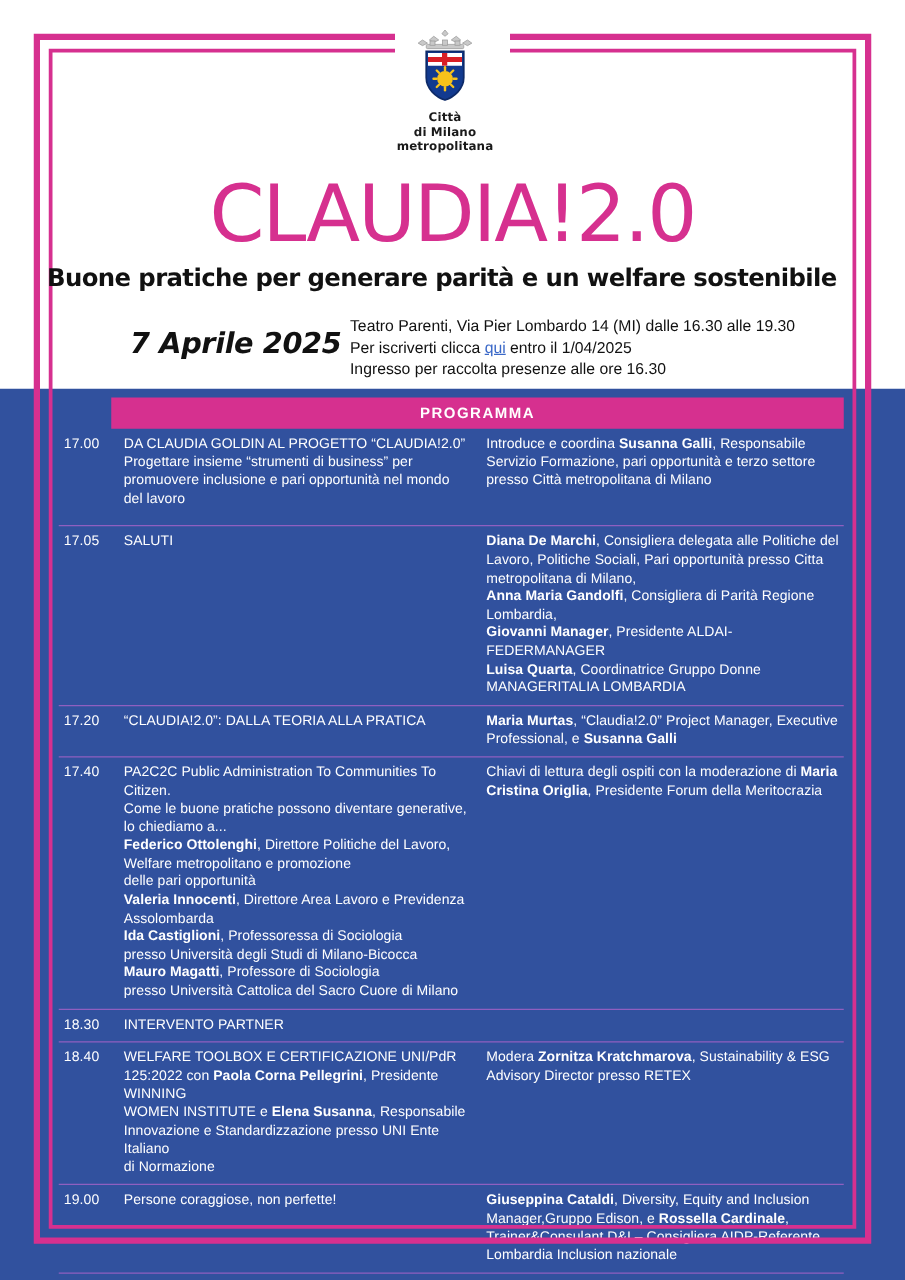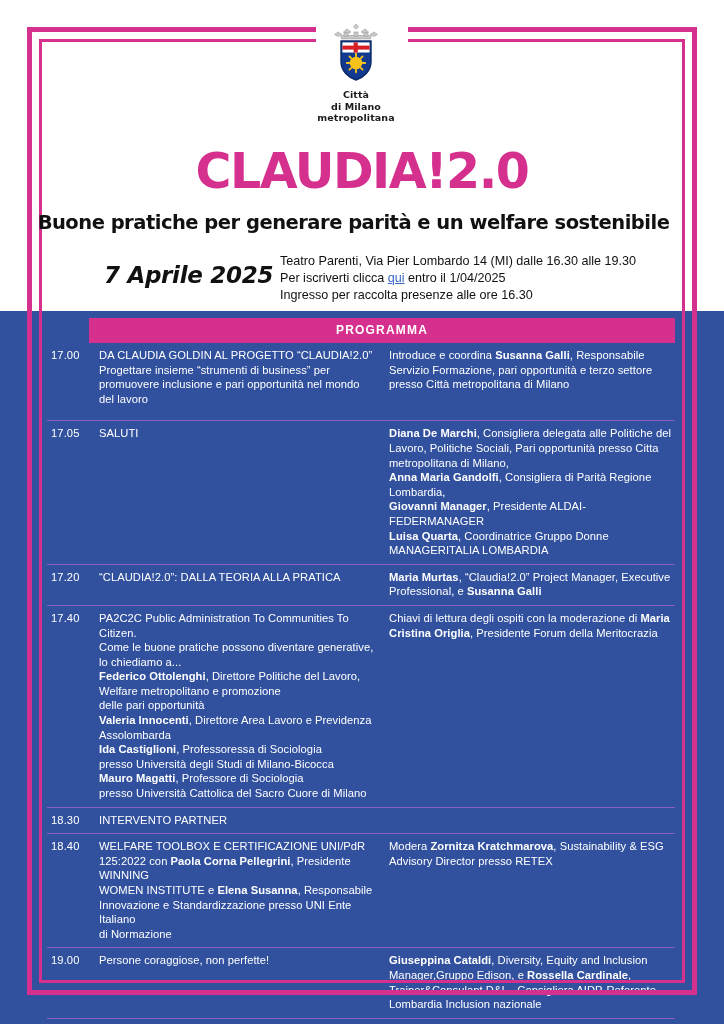--- a/index.html
+++ b/index.html
@@ -97,22 +97,22 @@
     letter-spacing: 0.1px;
   }
 
   .title {
     position: absolute;
     left: 0;
     top: 140px;
     width: 724px;
     text-align: center;
     font-family: "DejaVu Sans", sans-serif;
-    font-weight: bold;
-    font-size: 49px;
+    font-weight: normal;
+    font-size: 63px;
     letter-spacing: -1.5px;
     color: #D6308F;
     line-height: 64px;
     white-space: nowrap;
   }
 
   .subtitle {
     position: absolute;
     left: 0;
     top: 211px;

